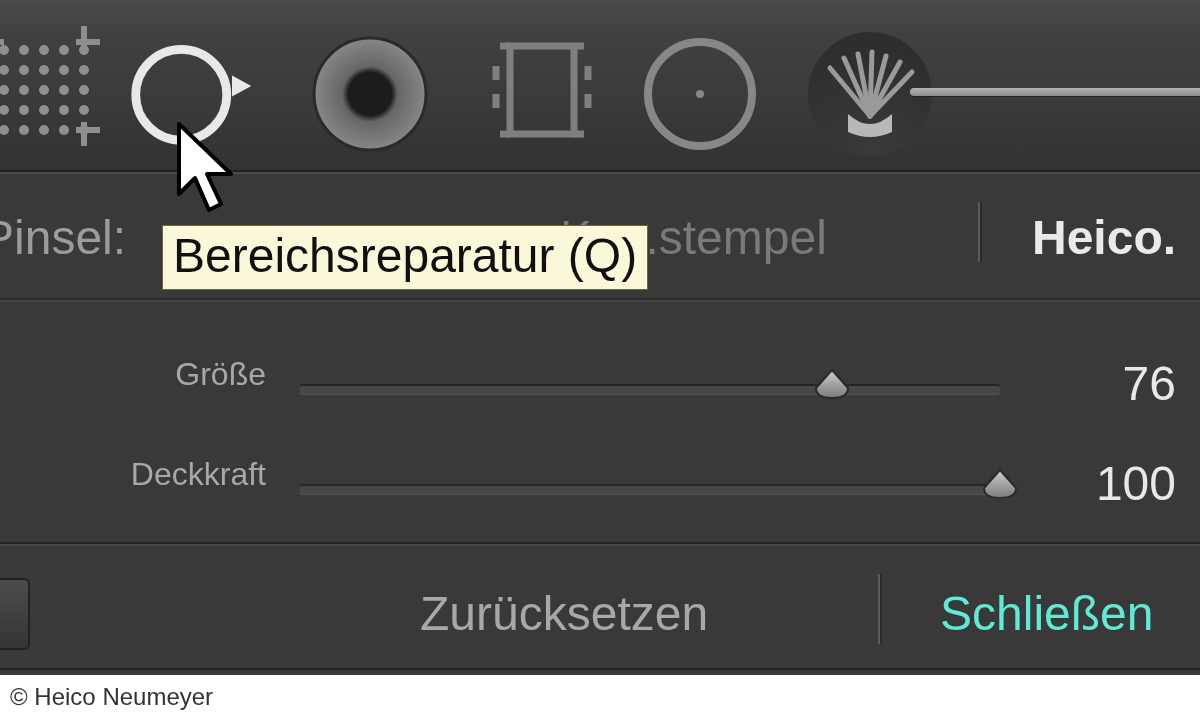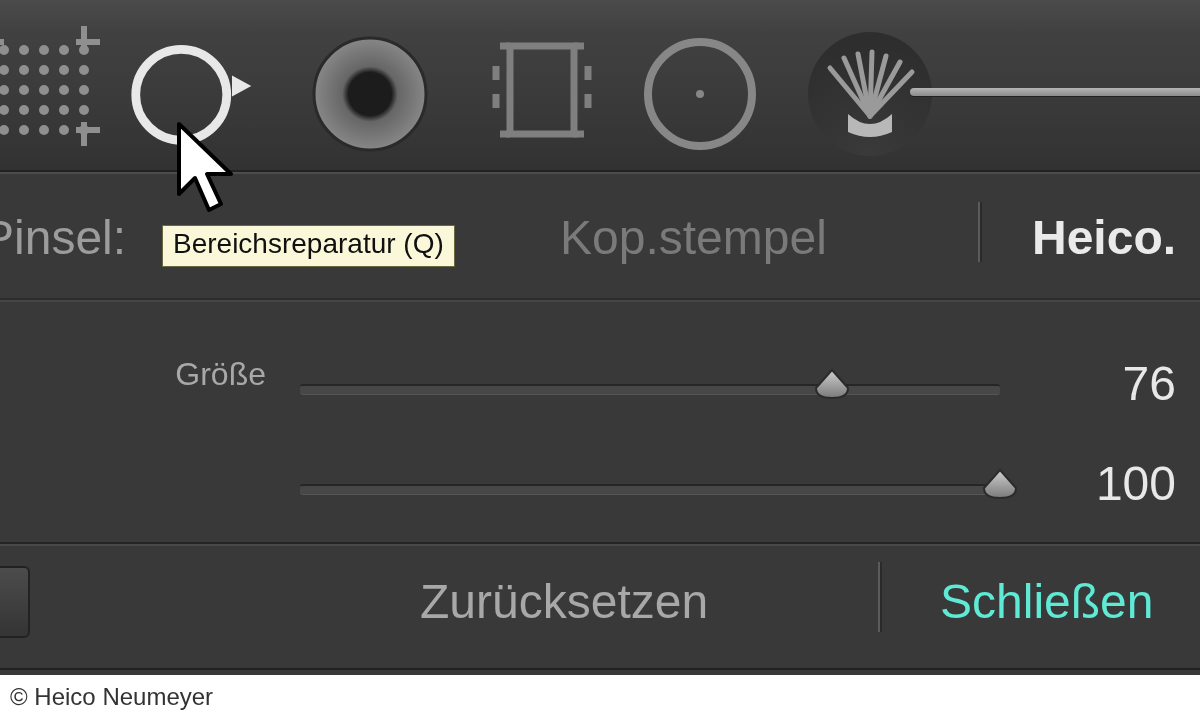--- a/index.html
+++ b/index.html
@@ -16,21 +16,21 @@
   .t-grad{left:472px}
   .t-radial{left:630px}
   .t-brush{left:800px}
   
   .icon-holder{width:140px;height:140px}
   .brush-line{position:absolute;top:88px;left:910px;width:400px;height:8px;background:linear-gradient(#b5b5b5,#8c8c8c);border-radius:4px;box-shadow:0 1px 0 #222}
 
   
   .cursor{position:absolute;left:175px;top:120px;pointer-events:none}
   .tooltip{position:absolute;left:162px;top:225px;background:#fbf8d9;color:#101010;
-    font-size:28px;padding:2px 10px 6px 10px;border:1px solid #6a6a40;white-space:nowrap;line-height:1.15}
+    font-size:48px;padding:2px 10px 6px 10px;border:1px solid #6a6a40;white-space:nowrap;line-height:1.15}
 
   
   .mode-row{position:absolute;left:0;top:192px;width:1200px;height:95px}
   .brush-label{position:absolute;left:-18px;top:18px;font-size:48px;color:#9c9c9c}
   .mode-stamp{position:absolute;left:560px;top:18px;font-size:48px;color:#7a7a7a}
   .mode-div{position:absolute;left:978px;top:10px;height:60px;width:2px;background:#5b5b5b;border-right:2px solid #2a2a2a}
   .mode-heal{position:absolute;left:1032px;top:18px;font-size:48px;font-weight:600;color:#eaeaea}
 
   .sep1{position:absolute;left:0;top:298px;width:1200px;height:2px;background:#2c2c2c;border-bottom:2px solid #454545}
 
@@ -41,21 +41,21 @@
   .slider-label{position:absolute;right:934px;top:6px;font-size:32px;color:#a8a8a8;text-align:right}
   .track{position:absolute;left:300px;top:34px;width:700px;height:8px;
     background:#474747;border-top:2px solid #262626;border-bottom:1px solid #555;border-radius:3px}
   .thumb{position:absolute;width:40px;height:32px;top:-18px}
   .thumb svg{display:block}
   .slider-value{position:absolute;right:24px;top:6px;width:120px;text-align:right;font-size:48px;color:#e8e8e8}
 
   .sep2{position:absolute;left:0;top:542px;width:1200px;height:2px;background:#242424;border-bottom:2px solid #484848}
 
   
-  .foot-row{position:absolute;left:0;top:548px;width:1200px;height:110px}
+  .foot-row{position:absolute;left:0;top:560px;width:1200px;height:110px}
   .btn-edge{position:absolute;left:-8px;top:18px;width:34px;height:68px;background:linear-gradient(#4c4c4c,#343434);border:2px solid #222;border-radius:6px}
   .foot-div{position:absolute;left:878px;top:14px;width:2px;height:70px;background:#5b5b5b;border-right:2px solid #2a2a2a}
   .foot-text{position:absolute;top:26px;font-size:48px;color:#a8a8a8}
   .ft-reset{left:420px}
   .ft-close{left:940px;color:#5eead4}
 
   .sep3{position:absolute;left:0;top:668px;width:1200px;height:2px;background:#222}
 
   
   .credit{position:absolute;left:0;top:675px;width:1200px;height:45px;background:#fff;color:#333;font-size:24px;padding:8px 0 0 10px}
@@ -204,20 +204,21 @@
           </linearGradient>
             </defs>
           <path d="M20 2 L36 20 Q36 30 20 30 Q4 30 4 20 Z" fill="url(#th1)" stroke="#2b2b2b" stroke-width="2"></path>
         </svg>
       </div>
     </div>
     <div class="slider-value">76</div>
   </div>
 
   <div class="slider-row sr2">
+    <div class="slider-label">Deckkraft</div>
     <div class="track">
       <div class="thumb" style="left:680px">
         <svg width="40" height="32" viewBox="0 0 40 32">
           <defs>
               <linearGradient id="th2" x1="0" y1="0" x2="0" y2="1">
             <stop offset="0%" stop-color="#cfcfcf"></stop>
                 <stop offset="100%" stop-color="#7a7a7a"></stop>
           </linearGradient>
             </defs>
           <path d="M20 2 L36 20 Q36 30 20 30 Q4 30 4 20 Z" fill="url(#th2)" stroke="#2b2b2b" stroke-width="2"></path>

